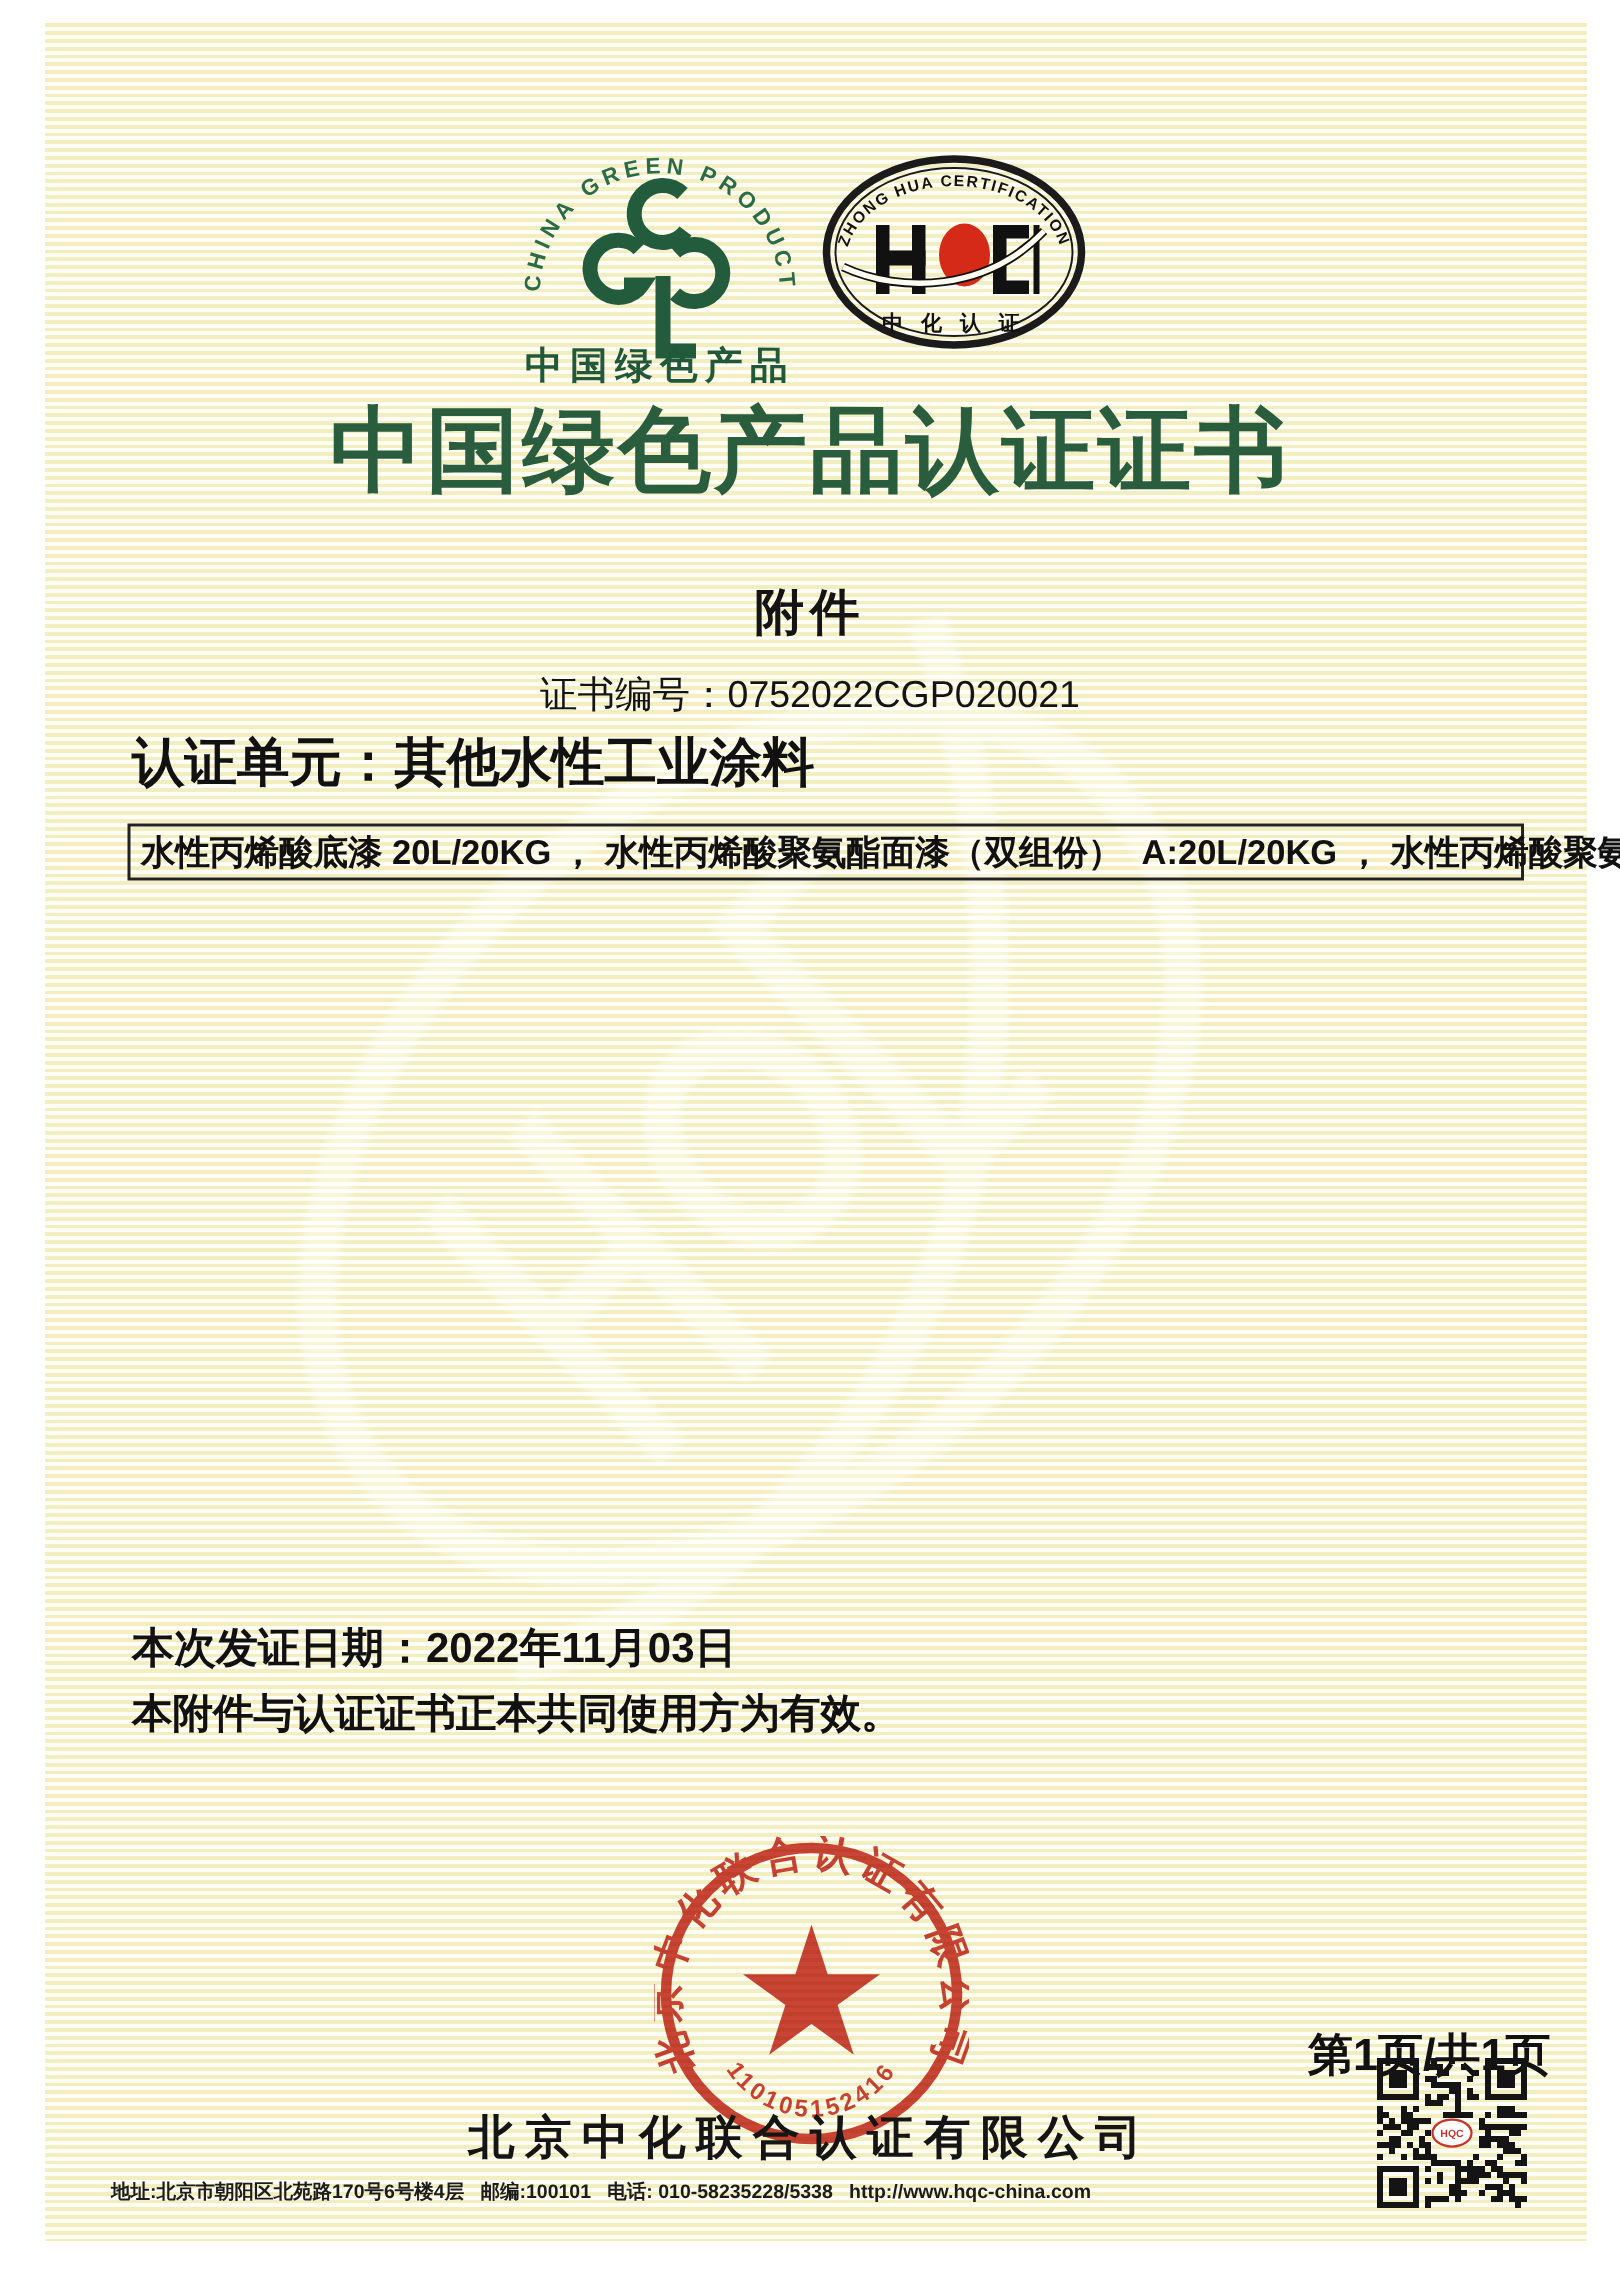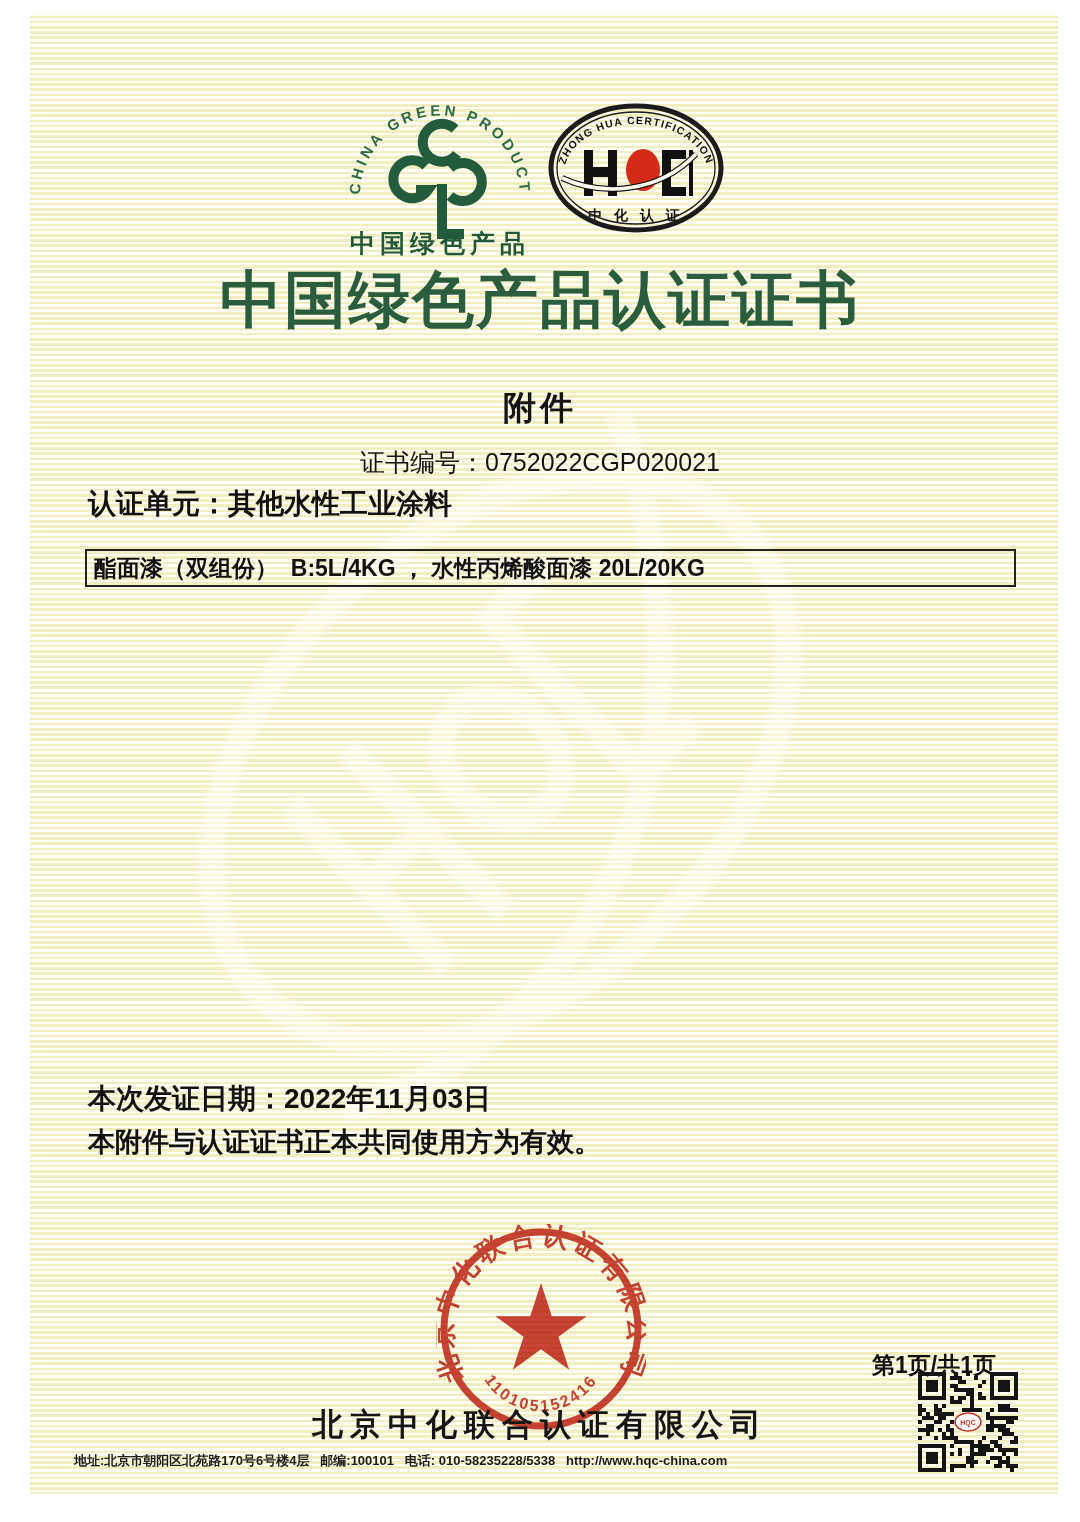--- a/index.html
+++ b/index.html
@@ -18,32 +18,32 @@
     position:absolute;left:110px;top:470px;width:780px;height:580px;
     transform:rotate(-44deg);opacity:.5;filter:blur(2px);pointer-events:none;
   }
   
   .cgp-logo{left:338px;top:84px;width:204px;height:176px;}
   .hqc-logo{left:546px;top:98px;width:180px;height:144px;}
   
   .title{top:258px;font-size:62px;font-weight:800;color:#2a5d3e;letter-spacing:2px;}
   .attachment{top:386px;font-size:33px;font-weight:600;color:#141414;letter-spacing:4px;}
   .certno{top:446px;font-size:25px;font-weight:400;color:#141414;}
-  .unit{left:88px;top:485px;font-size:28px;font-weight:700;color:#111;}
+  .unit{left:88px;top:485px;font-size:35px;font-weight:700;color:#111;}
   .prod-header{top:519px;font-size:24px;font-weight:700;color:#111;}
   .product-box{
     left:85px;top:549px;width:913px;border:2px solid #222;background:transparent;
     padding:3px 7px;font-size:23px;font-weight:600;line-height:28px;color:#111;
   }
   .product-line{white-space:pre;}
   .date1{left:88px;top:1080px;font-size:28px;font-weight:700;color:#111;}
   .date2{left:88px;top:1124px;font-size:27px;font-weight:600;color:#111;}
   
   .seal{left:436px;top:1224px;width:210px;height:210px;mix-blend-mode:multiply;opacity:.93;}
-  .pagenum{left:872px;top:1350px;font-size:23px;font-weight:600;color:#111;}
+  .pagenum{left:872px;top:1350px;font-size:30px;font-weight:600;color:#111;}
   .qr{left:918px;top:1372px;width:100px;height:100px;}
   .company{top:1404px;font-size:31px;font-weight:700;letter-spacing:7px;color:#151515;
     font-family:"DejaVu Serif",serif;}
   .address{left:74px;top:1452px;font-size:13px;font-weight:600;color:#1c1c1c;white-space:pre;}
   svg text{font-family:"Liberation Sans",sans-serif;}
 </style>
 </head>
 <body>
 
 <div class="page">
@@ -105,21 +105,21 @@
   <div class="abs centered certno">
     <span>证书编号：</span><span>0752022CGP020021</span>
   </div>
 
   <div class="abs unit">
     <span>认证单元：</span><span>其他水性工业涂料</span>
   </div>
 
 
   <div class="abs product-box">
-    <div class="product-line">酯面漆（双组份）  B:5L/4KG ， 水性丙烯酸面漆 20L/20KG</div>
+    <div class="product-line">水性丙烯酸底漆 20L/20KG ， 水性丙烯酸聚氨酯面漆（双组份）  A:20L/20KG ， 水性丙烯酸聚氨</div>
   </div>
 
   <div class="abs date1">本次发证日期：2022年11月03日</div>
   <div class="abs date2">本附件与认证证书正本共同使用方为有效。</div>
 
   <svg class="abs seal" viewBox="0 0 210 210">
     <defs>
       <path id="sealArc" d="M 26 150 A 89 89 0 1 1 184 150"></path>
       <path id="sealNumArc" d="M 44 148 A 67 67 0 0 0 166 148"></path>
     </defs>

